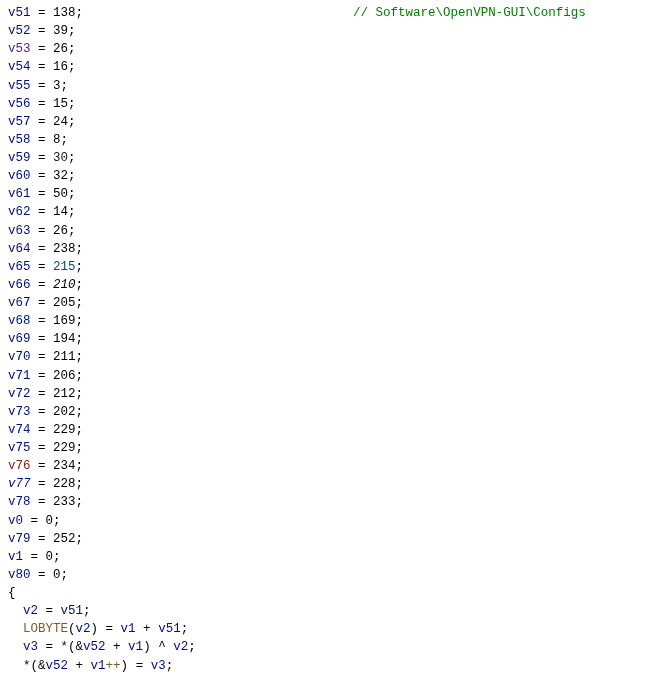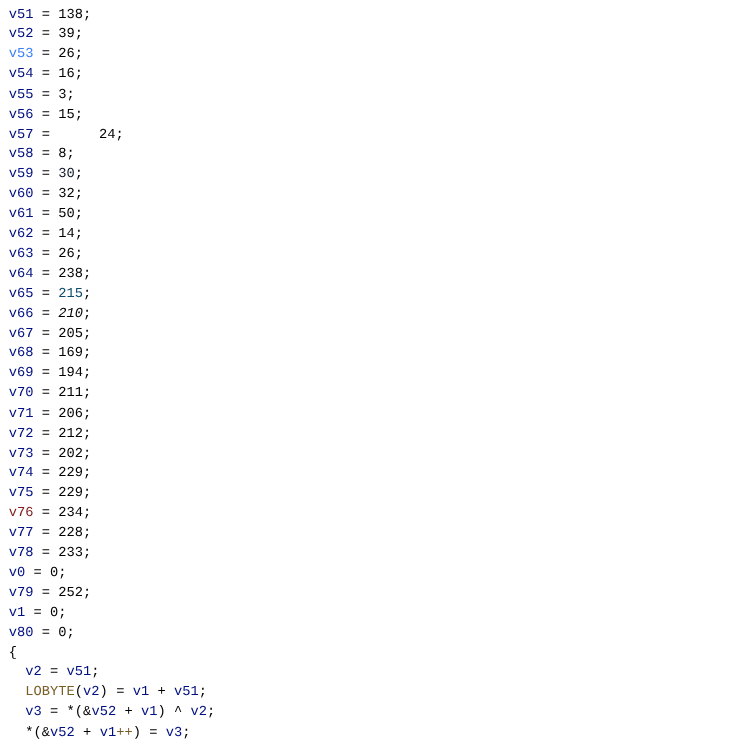--- a/index.html
+++ b/index.html
@@ -25,47 +25,47 @@
       display: flex;
       align-items: baseline;
       padding: 0 8px;
       white-space: pre;
     }       
   </style>
 </head>
 <body>
 
 <div class="code-container">
-    <div class="code-line"><span style="color: rgb(0, 16, 128);">v51</span><span style="color: rgb(0, 0, 0);"> = </span><span style="color: rgb(0, 0, 0);">138</span><span style="color: rgb(0, 0, 0);">;</span></div>
+    <div class="code-line"><span style="color: rgb(0, 16, 128);">v51</span><span style="color: rgb(0, 0, 0);"> = </span><span style="color: rgb(0, 0, 0);">138</span><span style="color: rgb(0, 0, 0);">;</span><span style="color: rgb(0, 128, 0);">                                    // Software\OpenVPN-GUI\Configs</span></div>
     <div class="code-line"><span style="color: rgb(0, 16, 128);">v52</span><span style="color: rgb(0, 0, 0);"> = </span><span style="color: rgb(0, 0, 0);">39</span><span style="color: rgb(0, 0, 0);">;</span></div>
-    <div class="code-line"><span style="color: #3b82f6; text-align: right;">v53</span><span style="color: rgb(0, 0, 0);"> = </span><span style="color: rgb(0, 0, 0);">26</span><span style="color: rgb(0, 0, 0);">;</span></div>
+    <div class="code-line"><span style="color: #4c1d95; text-align: right;">v53</span><span style="color: rgb(0, 0, 0);"> = </span><span style="color: rgb(0, 0, 0);">26</span><span style="color: rgb(0, 0, 0);">;</span></div>
     <div class="code-line"><span style="color: rgb(0, 16, 128);">v54</span><span style="color: rgb(0, 0, 0);"> = </span><span style="color: rgb(0, 0, 0);">16</span><span style="color: rgb(0, 0, 0);">;</span></div>
     <div class="code-line"><span style="color: rgb(0, 16, 128);">v55</span><span style="color: rgb(0, 0, 0);"> = </span><span style="color: rgb(0, 0, 0);">3</span><span style="color: rgb(0, 0, 0);">;</span></div>
     <div class="code-line"><span style="color: rgb(0, 16, 128);">v56</span><span style="color: rgb(0, 0, 0);"> = </span><span style="color: rgb(0, 0, 0);">15</span><span style="color: rgb(0, 0, 0);">;</span></div>
-    <div class="code-line"><span style="color: rgb(0, 16, 128);">v57</span><span style="color: rgb(0, 0, 0);"> = </span><span style="color: rgb(0, 0, 0); margin-left: 37px;">24</span><span style="color: rgb(0, 0, 0);">;</span></div>
+    <div class="code-line"><span style="color: rgb(0, 16, 128);">v57</span><span style="color: rgb(0, 0, 0);"> = </span><span style="color: rgb(0, 0, 0);">24</span><span style="color: rgb(0, 0, 0);">;</span></div>
     <div class="code-line"><span style="color: rgb(0, 16, 128);">v58</span><span style="color: rgb(0, 0, 0);"> = </span><span style="color: rgb(0, 0, 0);">8</span><span style="color: rgb(0, 0, 0);">;</span></div>
     <div class="code-line"><span style="color: rgb(0, 16, 128);">v59</span><span style="color: rgb(0, 0, 0);"> = </span><span style="color: #0f172a;">30</span><span style="color: rgb(0, 0, 0);">;</span></div>
     <div class="code-line"><span style="color: rgb(0, 16, 128);">v60</span><span style="color: rgb(0, 0, 0);"> = </span><span style="color: rgb(0, 0, 0);">32</span><span style="color: rgb(0, 0, 0);">;</span></div>
     <div class="code-line"><span style="color: rgb(0, 16, 128);">v61</span><span style="color: rgb(0, 0, 0);"> = </span><span style="color: rgb(0, 0, 0);">50</span><span style="color: rgb(0, 0, 0);">;</span></div>
     <div class="code-line"><span style="color: rgb(0, 16, 128);">v62</span><span style="color: rgb(0, 0, 0);"> = </span><span style="color: rgb(0, 0, 0);">14</span><span style="color: rgb(0, 0, 0);">;</span></div>
     <div class="code-line"><span style="color: rgb(0, 16, 128);">v63</span><span style="color: rgb(0, 0, 0);"> = </span><span style="color: rgb(0, 0, 0);">26</span><span style="color: rgb(0, 0, 0);">;</span></div>
     <div class="code-line"><span style="color: rgb(0, 16, 128);">v64</span><span style="color: rgb(0, 0, 0);"> = </span><span style="color: rgb(0, 0, 0);">238</span><span style="color: rgb(0, 0, 0);">;</span></div>
     <div class="code-line"><span style="color: rgb(0, 16, 128);">v65</span><span style="color: rgb(0, 0, 0);"> = </span><span style="color: #0c4a6e;">215</span><span style="color: rgb(0, 0, 0);">;</span></div>
     <div class="code-line"><span style="color: rgb(0, 16, 128);">v66</span><span style="color: rgb(0, 0, 0);"> = </span><span style="color: rgb(0, 0, 0); font-style: italic;">210</span><span style="color: rgb(0, 0, 0);">;</span></div>
     <div class="code-line"><span style="color: rgb(0, 16, 128);">v67</span><span style="color: rgb(0, 0, 0);"> = </span><span style="color: rgb(0, 0, 0); text-align: center;">205</span><span style="color: rgb(0, 0, 0);">;</span></div>
     <div class="code-line"><span style="color: rgb(0, 16, 128);">v68</span><span style="color: rgb(0, 0, 0);"> = </span><span style="color: rgb(0, 0, 0);">169</span><span style="color: rgb(0, 0, 0);">;</span></div>
     <div class="code-line"><span style="color: rgb(0, 16, 128);">v69</span><span style="color: rgb(0, 0, 0);"> = </span><span style="color: rgb(0, 0, 0);">194</span><span style="color: rgb(0, 0, 0);">;</span></div>
     <div class="code-line"><span style="color: rgb(0, 16, 128);">v70</span><span style="color: rgb(0, 0, 0);"> = </span><span style="color: rgb(0, 0, 0);">211</span><span style="color: rgb(0, 0, 0);">;</span></div>
     <div class="code-line"><span style="color: rgb(0, 16, 128);">v71</span><span style="color: rgb(0, 0, 0);"> = </span><span style="color: rgb(0, 0, 0);">206</span><span style="color: rgb(0, 0, 0);">;</span></div>
     <div class="code-line"><span style="color: rgb(0, 16, 128);">v72</span><span style="color: rgb(0, 0, 0);"> = </span><span style="color: rgb(0, 0, 0);">212</span><span style="color: rgb(0, 0, 0);">;</span></div>
     <div class="code-line"><span style="color: rgb(0, 16, 128);">v73</span><span style="color: rgb(0, 0, 0);"> = </span><span style="color: rgb(0, 0, 0);">202</span><span style="color: rgb(0, 0, 0);">;</span></div>
     <div class="code-line"><span style="color: rgb(0, 16, 128);">v74</span><span style="color: rgb(0, 0, 0);"> = </span><span style="color: rgb(0, 0, 0);">229</span><span style="color: rgb(0, 0, 0);">;</span></div>
     <div class="code-line"><span style="color: rgb(0, 16, 128);">v75</span><span style="color: rgb(0, 0, 0);"> = </span><span style="color: rgb(0, 0, 0);">229</span><span style="color: rgb(0, 0, 0);">;</span></div>
     <div class="code-line"><span style="color: #7f1d1d; text-align: right;">v76</span><span style="color: rgb(0, 0, 0);"> = </span><span style="color: rgb(0, 0, 0);">234</span><span style="color: rgb(0, 0, 0);">;</span></div>
-    <div class="code-line"><span style="color: rgb(0, 16, 128);">v77</span><span style="color: rgb(0, 0, 0);"> = </span><span style="color: rgb(0, 0, 0);">228</span><span style="color: rgb(0, 0, 0);">;</span></div>
+    <div class="code-line"><span style="color: rgb(0, 16, 128); font-style: italic;">v77</span><span style="color: rgb(0, 0, 0);"> = </span><span style="color: rgb(0, 0, 0);">228</span><span style="color: rgb(0, 0, 0);">;</span></div>
     <div class="code-line"><span style="color: rgb(0, 16, 128);">v78</span><span style="color: rgb(0, 0, 0);"> = </span><span style="color: rgb(0, 0, 0);">233</span><span style="color: rgb(0, 0, 0);">;</span></div>
     <div class="code-line"><span style="color: rgb(0, 16, 128);">v0</span><span style="color: rgb(0, 0, 0);"> = </span><span style="color: rgb(0, 0, 0);">0</span><span style="color: rgb(0, 0, 0);">;</span></div>
     <div class="code-line"><span style="color: rgb(0, 16, 128); text-align: right;">v79</span><span style="color: rgb(0, 0, 0);"> = </span><span style="color: rgb(0, 0, 0);">252</span><span style="color: rgb(0, 0, 0);">;</span></div>
     <div class="code-line"><span style="color: rgb(0, 16, 128);">v1</span><span style="color: rgb(0, 0, 0);"> = </span><span style="color: rgb(0, 0, 0);">0</span><span style="color: rgb(0, 0, 0);">;</span></div>
     <div class="code-line"><span style="color: rgb(0, 16, 128);">v80</span><span style="color: rgb(0, 0, 0);"> = </span><span style="color: rgb(0, 0, 0);">0</span><span style="color: rgb(0, 0, 0);">;</span></div>
     <div class="code-line"><span style="color: rgb(0, 0, 0);">{</span></div>
     <div class="code-line"><span style="color: rgb(0, 0, 0);">  </span><span style="color: rgb(0, 16, 128);">v2</span><span style="color: rgb(0, 0, 0);"> = </span><span style="color: rgb(0, 16, 128);">v51</span><span style="color: rgb(0, 0, 0);">;</span></div>
     <div class="code-line"><span style="color: rgb(0, 0, 0);">  </span><span style="color: rgb(121, 94, 38);">LOBYTE</span><span style="color: rgb(0, 0, 0);">(</span><span style="color: rgb(0, 16, 128);">v2</span><span style="color: rgb(0, 0, 0);">)</span><span style="color: rgb(0, 0, 0);"> = </span><span style="color: rgb(0, 16, 128);">v1</span><span style="color: rgb(0, 0, 0);"> + </span><span style="color: rgb(0, 16, 128);">v51</span><span style="color: rgb(0, 0, 0);">;</span></div>
     <div class="code-line"><span style="color: rgb(0, 0, 0);">  </span><span style="color: rgb(0, 16, 128);">v3</span><span style="color: rgb(0, 0, 0);"> = </span><span style="color: rgb(0, 0, 0);">*(</span><span style="color: rgb(0, 0, 0);">&amp;</span><span style="color: rgb(0, 16, 128);">v52</span><span style="color: rgb(0, 0, 0);"> + </span><span style="color: rgb(0, 16, 128);">v1</span><span style="color: rgb(0, 0, 0);">)</span><span style="color: rgb(0, 0, 0);"> ^ </span><span style="color: rgb(0, 16, 128);">v2</span><span style="color: rgb(0, 0, 0);">;</span></div>
     <div class="code-line"><span style="color: rgb(0, 0, 0);">  </span><span style="color: rgb(0, 0, 0);">*(</span><span style="color: rgb(0, 0, 0);">&amp;</span><span style="color: rgb(0, 16, 128);">v52</span><span style="color: rgb(0, 0, 0);"> + </span><span style="color: rgb(0, 16, 128);">v1</span><span style="color: rgb(121, 94, 38);">++</span><span style="color: rgb(0, 0, 0);">)</span><span style="color: rgb(0, 0, 0);"> = </span><span style="color: rgb(0, 16, 128);">v3</span><span style="color: rgb(0, 0, 0);">;</span></div>

